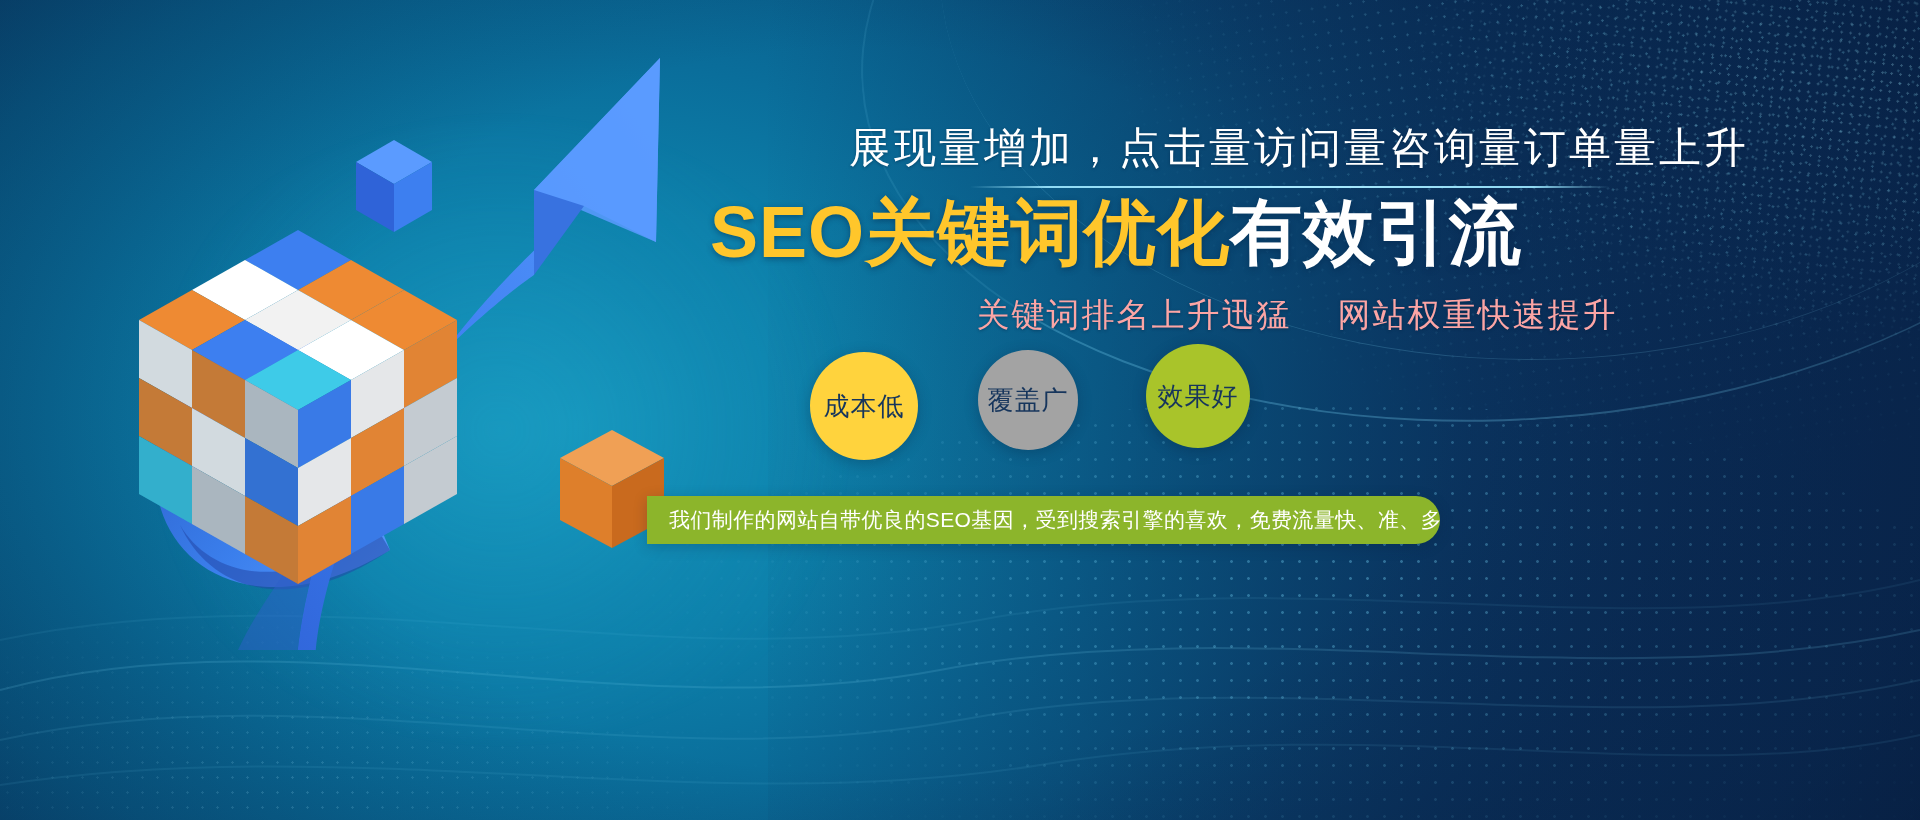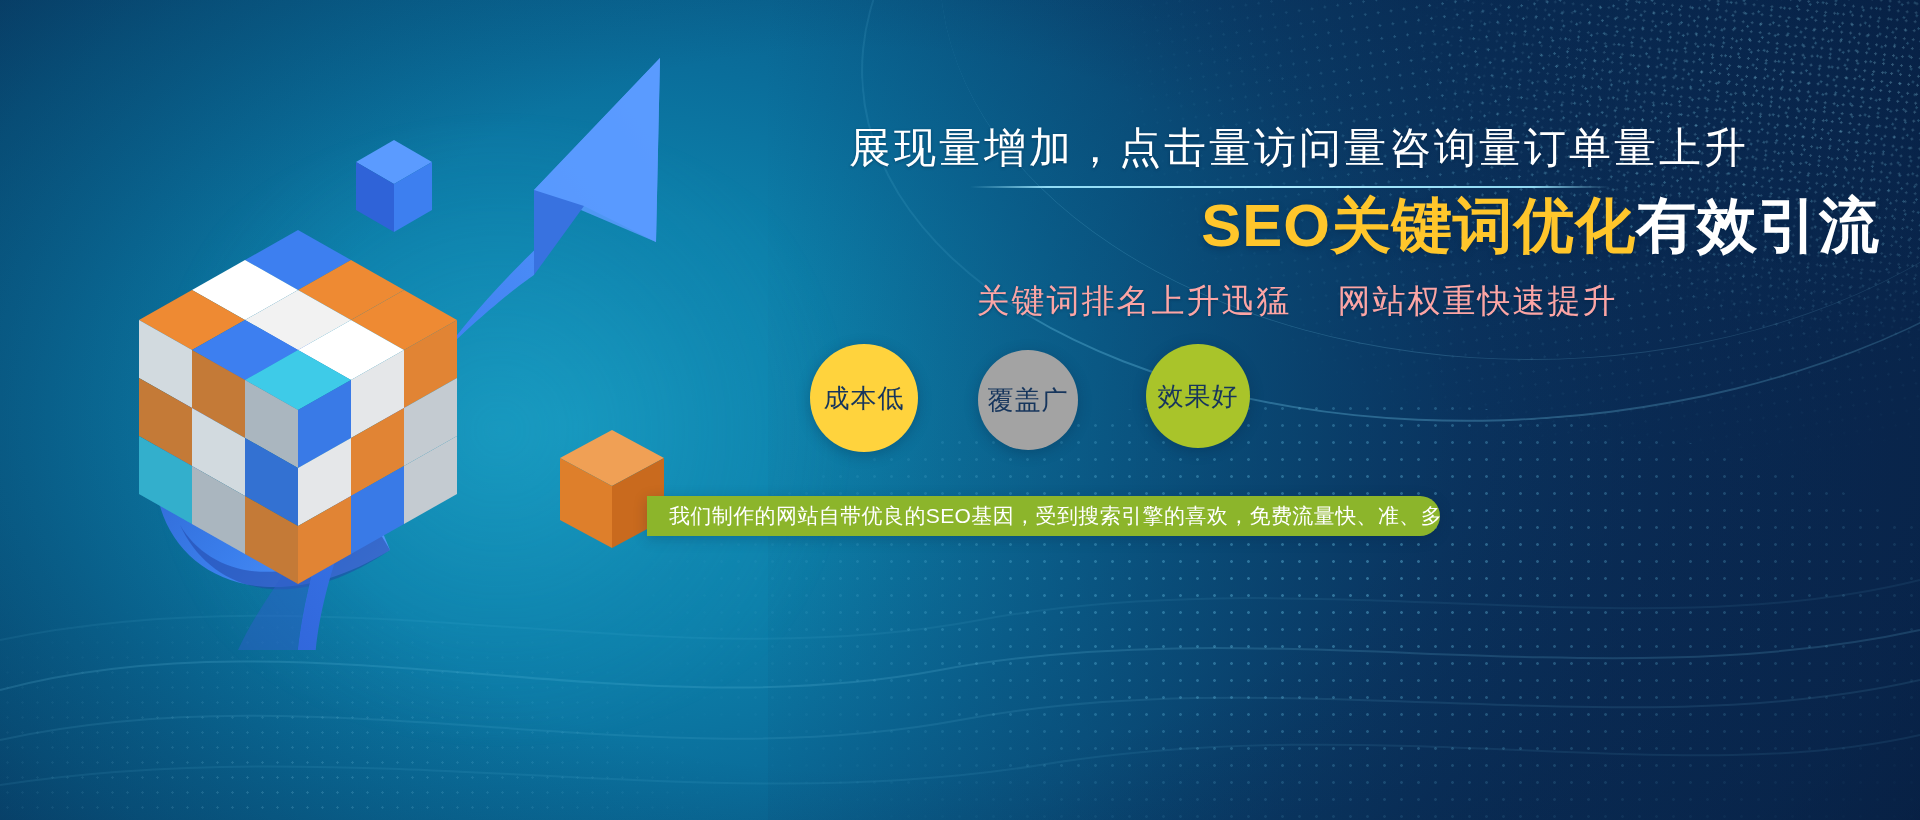--- a/index.html
+++ b/index.html
@@ -89,46 +89,46 @@
     color:#ffffff;font-size:42px;letter-spacing:3px;font-weight:400;
     text-align:center;white-space:nowrap;
     text-shadow:0 1px 3px rgba(0,30,60,.45);
     padding-bottom:10px;margin-left:18px;
   }
   .rule{
     height:2px;width:640px;margin:0 auto 4px auto;
     background:linear-gradient(90deg, rgba(120,205,235,0) 0%, rgba(150,225,250,.95) 12%, rgba(170,235,255,1) 50%, rgba(150,225,250,.95) 88%, rgba(120,205,235,0) 100%);
   }
   .headline{
-    text-align:right;white-space:nowrap;font-size:60px;font-weight:bold;
+    text-align:left;white-space:nowrap;font-size:72px;font-weight:bold;
     letter-spacing:1px;line-height:1.12;margin-left:10px;
   }
   .headline .hl-y{color:#ffc62b;text-shadow:0 2px 6px rgba(0,35,70,.45);}
   .headline .hl-w{color:#ffffff;text-shadow:0 2px 6px rgba(0,35,70,.45);}
   .line3{
     color:#fca5a5;font-size:33px;letter-spacing:2px;text-align:center;
     white-space:nowrap;margin-top:20px;margin-left:14px;
     text-shadow:0 1px 3px rgba(0,30,60,.45);
   }
   .line3 .gap{display:inline-block;width:46px;}
 
   
   .circles{position:absolute;left:810px;top:344px;width:640px;height:108px;}
   .circle{
     position:absolute;border-radius:50%;display:flex;align-items:center;justify-content:center;
     color:#16355c;font-size:26px;letter-spacing:1px;font-weight:400;
     box-shadow:0 3px 14px rgba(2,28,56,.28);
   }
-  .c1{left:0;top:0;width:108px;height:108px;background:#ffd33d;}
+  .c1{left:0;top:8px;width:108px;height:108px;background:#ffd33d;}
   .c2{left:168px;top:6px;width:100px;height:100px;background:#a3a3a3;}
   .c3{left:336px;top:0;width:104px;height:104px;background:#a9c42a;}
 
   
   .greenbar{
-    position:absolute;left:647px;top:496px;width:793px;height:40px;
+    position:absolute;left:647px;top:496px;width:793px;height:48px;
     background:#8cb52b;border-radius:0 25px 25px 0;
     display:flex;align-items:center;padding-left:22px;
     box-shadow:0 3px 14px rgba(2,28,56,.22);
   }
   .greenbar span{
     color:#ffffff;font-size:21px;letter-spacing:.4px;white-space:nowrap;
   }
 </style>
 </head>
 <body>

